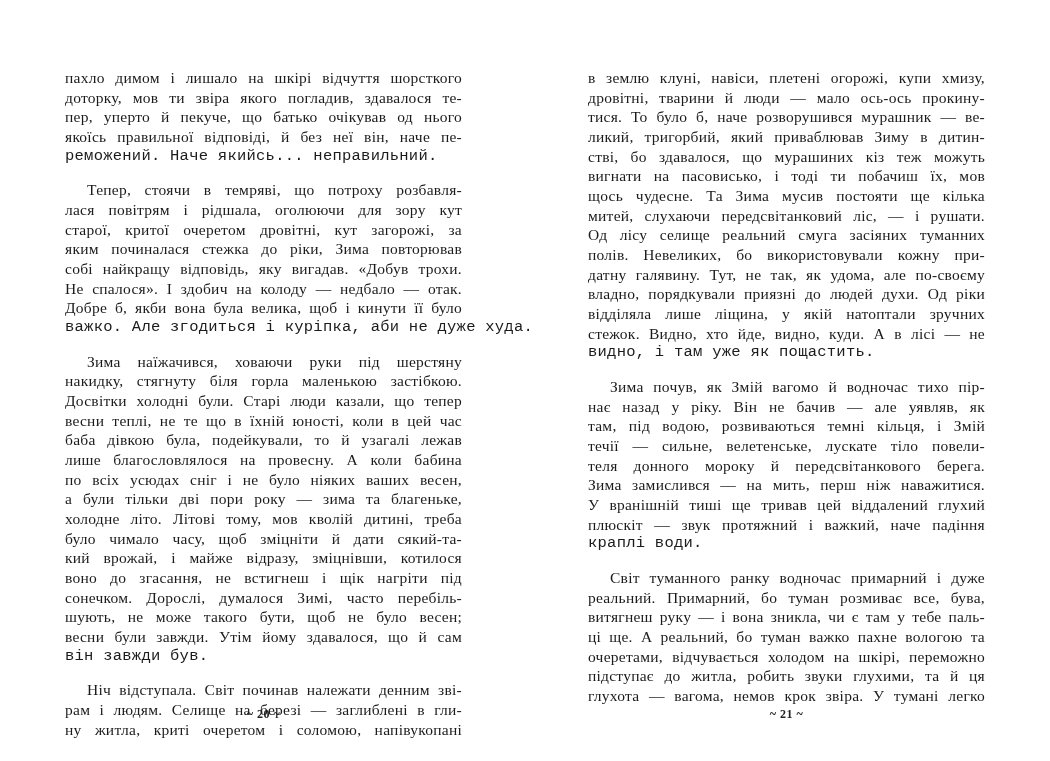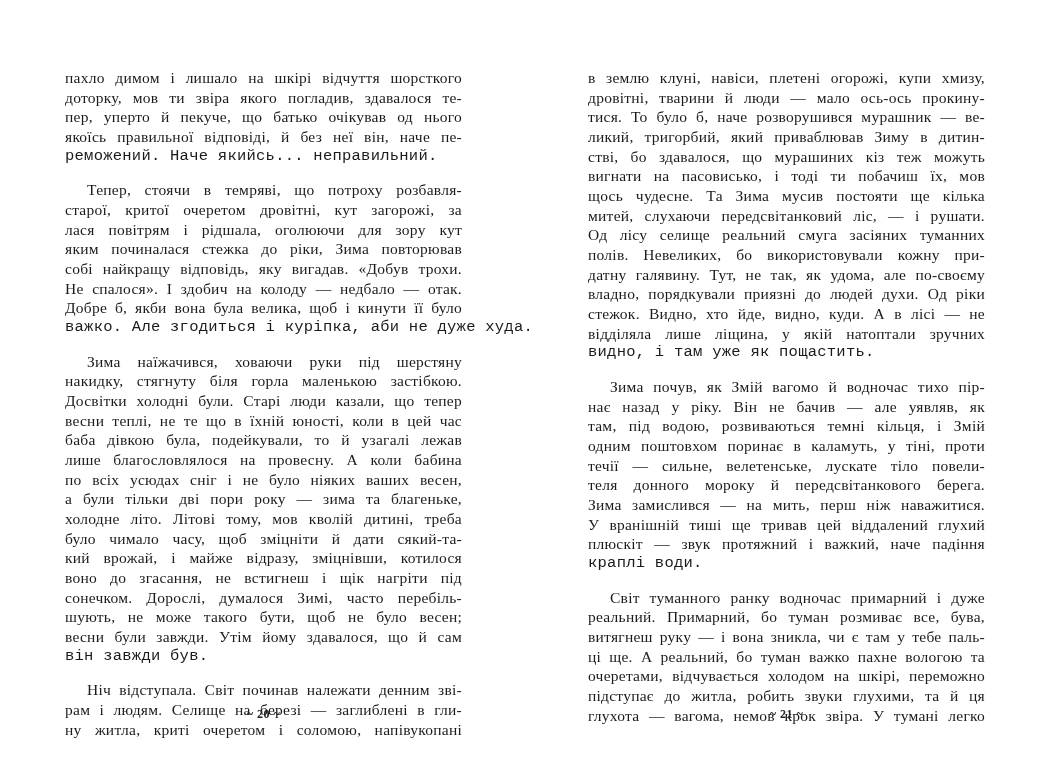--- a/index.html
+++ b/index.html
@@ -70,22 +70,22 @@
 <div class="book-spread">
 
   <div class="page page-left">
     <div class="page-text">
         <div class="line">пахло димом і лишало на шкірі відчуття шорсткого</div>
         <div class="line">доторку, мов ти звіра якого погладив, здавалося те-</div>
         <div class="line">пер, уперто й пекуче, що батько очікував од нього</div>
         <div class="line">якоїсь правильної відповіді, й без неї він, наче пе-</div>
         <div class="line last">реможений. Наче якийсь... неправильний.</div>
         <div class="line indent">Тепер, стоячи в темряві, що потроху розбавля-</div>
+        <div class="line">лася повітрям і рідшала, оголюючи для зору кут</div>
         <div class="line">старої, критої очеретом дровітні, кут загорожі, за</div>
-        <div class="line">лася повітрям і рідшала, оголюючи для зору кут</div>
         <div class="line">яким починалася стежка до ріки, Зима повторював</div>
         <div class="line">собі найкращу відповідь, яку вигадав. «Добув трохи.</div>
         <div class="line">Не спалося». І здобич на колоду — недбало — отак.</div>
         <div class="line">Добре б, якби вона була велика, щоб і кинути її було</div>
         <div class="line last">важко. Але згодиться і куріпка, аби не дуже худа.</div>
         <div class="line indent">Зима наїжачився, ховаючи руки під шерстяну</div>
         <div class="line">накидку, стягнуту біля горла маленькою застібкою.</div>
         <div class="line">Досвітки холодні були. Старі люди казали, що тепер</div>
         <div class="line">весни теплі, не те що в їхній юності, коли в цей час</div>
         <div class="line">баба дівкою була, подейкували, то й узагалі лежав</div>
@@ -114,27 +114,26 @@
         <div class="line">тися. То було б, наче розворушився мурашник — ве-</div>
         <div class="line">ликий, тригорбий, який приваблював Зиму в дитин-</div>
         <div class="line">стві, бо здавалося, що мурашиних кіз теж можуть</div>
         <div class="line">вигнати на пасовисько, і тоді ти побачиш їх, мов</div>
         <div class="line">щось чудесне. Та Зима мусив постояти ще кілька</div>
         <div class="line">митей, слухаючи передсвітанковий ліс, — і рушати.</div>
         <div class="line">Од лісу селище реальний смуга засіяних туманних</div>
         <div class="line">полів. Невеликих, бо використовували кожну при-</div>
         <div class="line">датну галявину. Тут, не так, як удома, але по-своєму</div>
         <div class="line">владно, порядкували приязні до людей духи. Од ріки</div>
+        <div class="line">відділяла лише ліщина, у якій натоптали зручних</div>
         <div class="line">стежок. Видно, хто йде, видно, куди. А в лісі — не</div>
-        <div class="line">відділяла лише ліщина, у якій натоптали зручних</div>
         <div class="line last">видно, і там уже як пощастить.</div>
         <div class="line indent">Зима почув, як Змій вагомо й водночас тихо пір-</div>
         <div class="line">нає назад у ріку. Він не бачив — але уявляв, як</div>
         <div class="line">там, під водою, розвиваються темні кільця, і Змій</div>
-        <div class="line">одним поштовхом поринає в каламуть, у тіні, проти</div>
         <div class="line">течії — сильне, велетенське, лускате тіло повели-</div>
         <div class="line">теля донного мороку й передсвітанкового берега.</div>
         <div class="line">Зима замислився — на мить, перш ніж наважитися.</div>
         <div class="line">У вранішній тиші ще тривав цей віддалений глухий</div>
         <div class="line">плюскіт — звук протяжний і важкий, наче падіння</div>
         <div class="line last">краплі води.</div>
         <div class="line indent">Світ туманного ранку водночас примарний і дуже</div>
         <div class="line">реальний. Примарний, бо туман розмиває все, бува,</div>
         <div class="line">витягнеш руку — і вона зникла, чи є там у тебе паль-</div>
         <div class="line">ці ще. А реальний, бо туман важко пахне вологою та</div>

